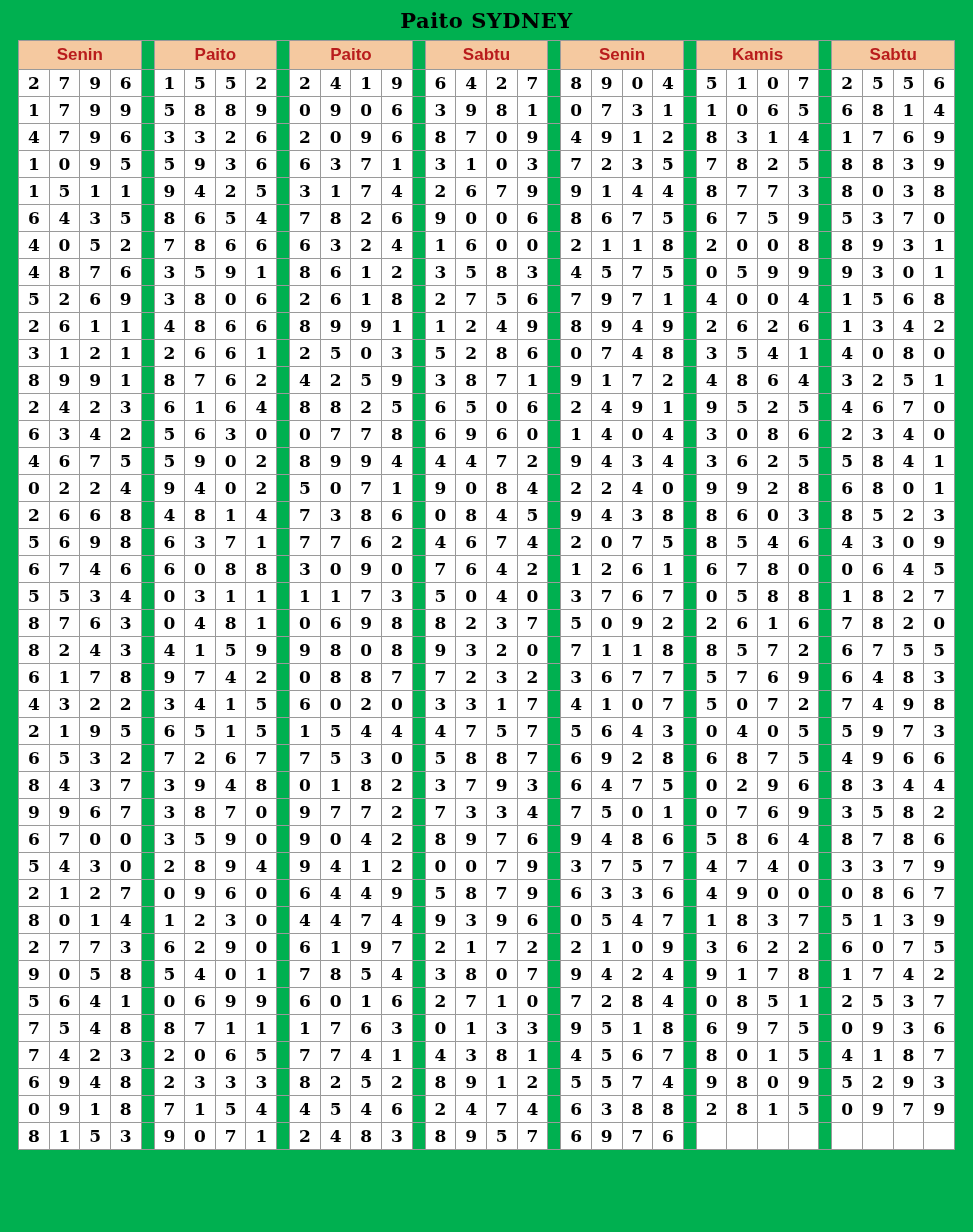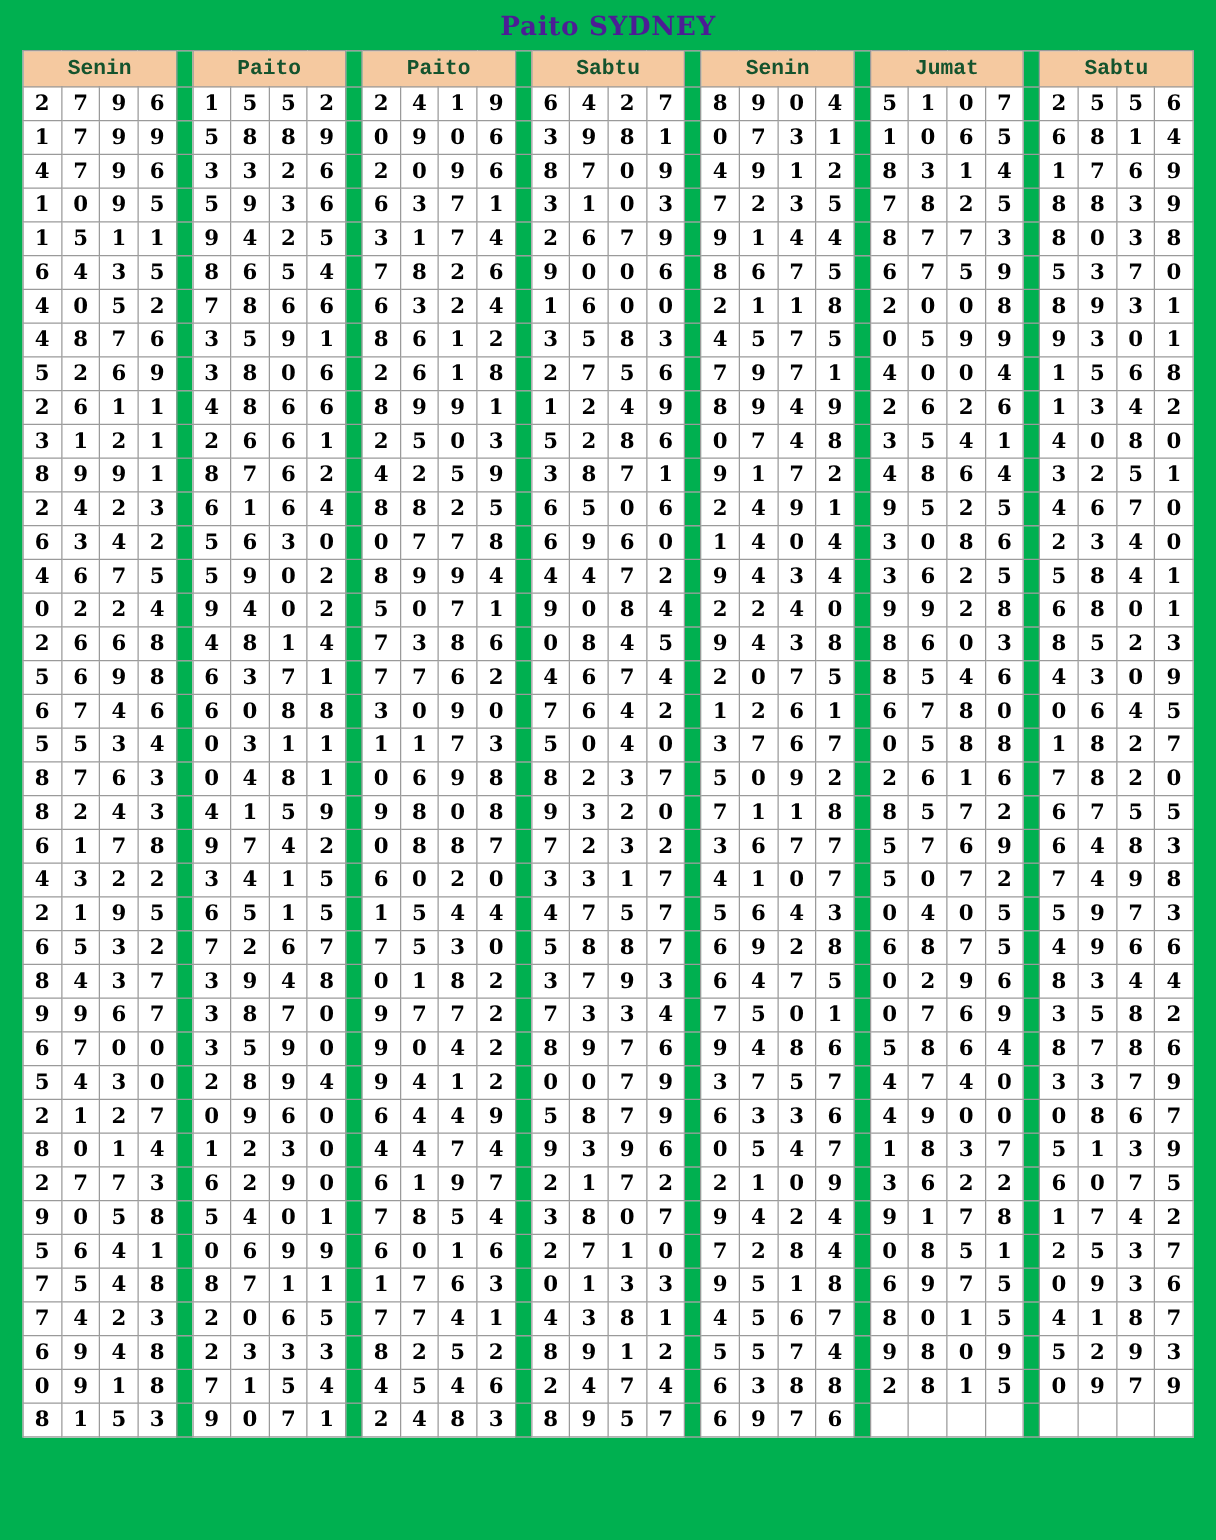--- a/index.html
+++ b/index.html
@@ -9,46 +9,46 @@
     font-family:"DejaVu Serif", serif;
   }
   .page{
     width:973px;
     box-sizing:border-box;
     padding:6px 18px 10px 18px;
     background:#00b050;
   }
   .title{
     text-align:center;
-    color:#4c1d95;
+    color:#000000;
     font-size:21px;
     font-weight:bold;
     letter-spacing:.5px;
     padding:2px 0 7px 0;
     font-family:"DejaVu Serif", serif;
   }
   table.paito{
     border-collapse:collapse;
     width:100%;
     background:#ffffff;
     table-layout:fixed;
   }
   table.paito td, table.paito th{
     border:1px solid #9a9a9a;
     padding:0;
     margin:0;
   }
   th.dayhdr{
     background:#f5c9a0;
-    color:#14532d;
+    color:#b91c1c;
     font-size:17px;
     font-weight:bold;
     height:28px;
     text-align:center;
-    font-family:Liberation Mono, monospace;
+    font-family:Liberation Sans, sans-serif;
     border:1px solid #808080;
   }
   td.spacer{
     background:#00b050;
     border-top:none;
     border-bottom:none;
     border-left:none;
     border-right:none;
     width:12px;
   }
@@ -87,21 +87,21 @@
           <th class="dayhdr" colspan="4">Senin</th>
           <th class="spacer"></th>
           <th class="dayhdr" colspan="4">Paito</th>
           <th class="spacer"></th>
           <th class="dayhdr" colspan="4">Paito</th>
           <th class="spacer"></th>
           <th class="dayhdr" colspan="4">Sabtu</th>
           <th class="spacer"></th>
           <th class="dayhdr" colspan="4">Senin</th>
           <th class="spacer"></th>
-          <th class="dayhdr" colspan="4">Jumat</th>
+          <th class="dayhdr" colspan="4">Kamis</th>
           <th class="spacer"></th>
           <th class="dayhdr" colspan="4">Sabtu</th>
         </tr>
     </thead>
     <tbody id="tbody">
         <tr>
           <td class="dig hl-white">2</td>
           <td class="dig hl-white">7</td>
           <td class="dig hl-white">9</td>
           <td class="dig hl-white">6</td>

